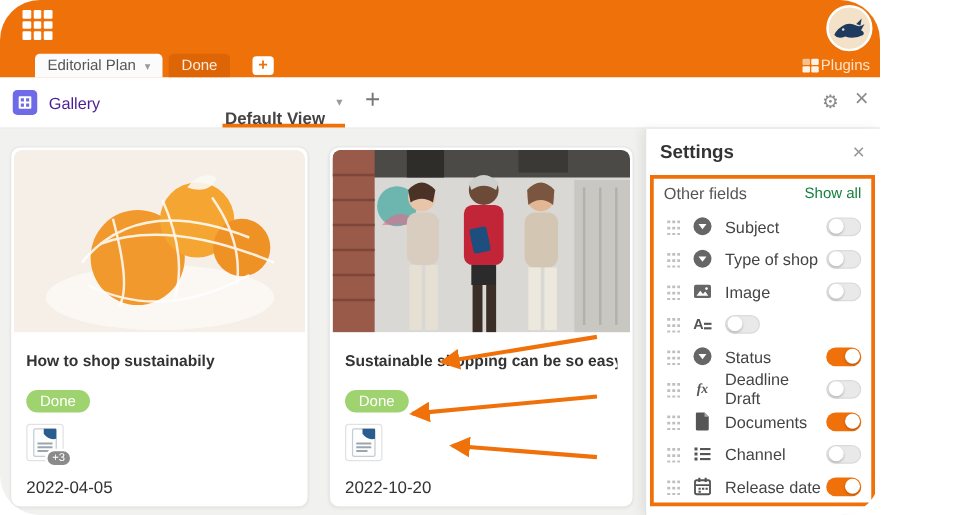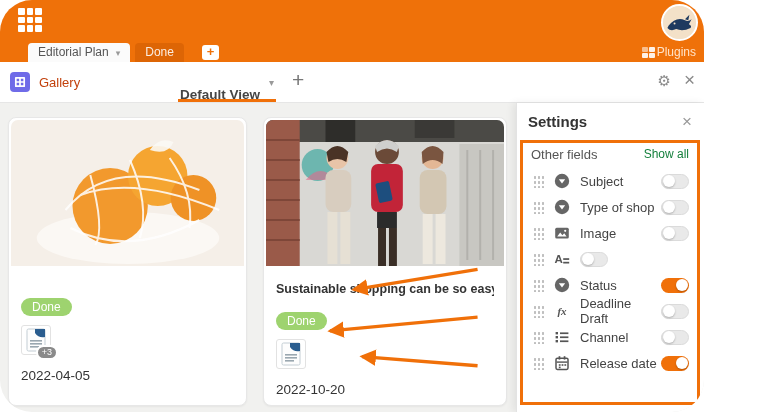--- a/index.html
+++ b/index.html
@@ -23,21 +23,21 @@
            color:#EF7109;font-size:13px;line-height:14px;text-align:center;font-weight:bold;}
   .plugins{position:absolute;right:8px;bottom:3px;display:flex;align-items:center;gap:2px;
            color:#FFE3C8;font-size:12px;}
   .plugins-icon{display:grid;grid-template-columns:6px 6px;grid-template-rows:5px 5px;gap:1px;}
   .plugins-icon i{background:rgba(255,255,255,.9);border-radius:1px;}
   .plugins-icon i:first-child{background:rgba(255,255,255,.55);}
   
   .toolbar{position:absolute;top:62px;left:0;right:0;height:41px;background:#fff;
            border-bottom:1px solid #E6E6E6;box-sizing:border-box;}
   .gallery-group{position:absolute;left:10px;top:0;height:40px;display:flex;align-items:center;gap:9px;}
-  .gallery-label{font-size:13px;color:#c2410c;}
+  .gallery-label{font-size:13px;color:#4c1d95;}
   .view-tab{position:absolute;left:178px;top:0;height:40px;display:flex;align-items:center;gap:9px;
             border-bottom:3px solid #F07009;box-sizing:border-box;padding:3px 2px 0 2px;}
   .view-name{font-size:13.5px;font-weight:600;color:#454545;margin-top:24px;}
   .view-caret{font-size:10px;color:#9a9a9a;}
   .view-add{position:absolute;left:292px;top:6px;font-size:21px;font-weight:300;color:#777;}
   .tool-gear{position:absolute;right:33px;top:10px;font-size:15px;color:#8a8a8a;}
   .tool-close{position:absolute;right:9px;top:7px;font-size:19px;color:#8a8a8a;}
   
   .content{position:absolute;top:103px;left:0;right:0;bottom:0;background:#F1F1EF;}
   .card{position:absolute;top:14px;height:289px;background:#fff;border:1px solid #E7E7E7;
@@ -164,20 +164,21 @@
             <path d="M60 108 q60 30 130 -8"></path>
             <path d="M80 55 q15 55 5 70"></path>
             <path d="M120 40 q20 45 10 78"></path>
             <path d="M160 38 q25 35 20 70"></path>
             <path d="M70 75 q55 -20 140 15"></path>
           </g>
           <path d="M140 30 q10 -14 24 -8 q-6 14 -24 8" fill="#FBF8F4" opacity="0.9"></path>
         </svg>
       </div>
       <div class="card-body">
+        <div class="card-title">How to shop sustainabily</div>
         <span class="badge">Done</span>
         <div class="doc-row">
           <div class="doc-box">
             <svg width="20" height="24" viewBox="0 0 20 24">
               <rect x="1" y="1" width="18" height="22" rx="1.5" fill="#FDFDFD" stroke="#C3CDD4" stroke-width="1"></rect>
               <path d="M9 1 L19 1 L19 9 Q13 10.5 9 5 Z" fill="#2A5D8F"></path>
               <rect x="4" y="12" width="12" height="1.6" fill="#9AA7B0"></rect>
               <rect x="4" y="15" width="12" height="1.6" fill="#9AA7B0"></rect>
               <rect x="4" y="18" width="9" height="1.6" fill="#9AA7B0"></rect>
             </svg>
@@ -328,20 +329,33 @@
               </span>
               <span class="flabel">Deadline Draft</span>
               <span class="toggle off">
                 <i></i>
               </span>
             </div>
             <div class="field-row">
               <span class="handle"></span>
               <span class="ficon">
                 <svg width="16" height="16" viewBox="0 0 16 16">
+                  <path d="M3.6 1 h6 l3.4 3.4 v10 a0.9 0.9 0 0 1 -0.9 0.9 H3.6 a0.9 0.9 0 0 1 -0.9 -0.9 V1.9 a0.9 0.9 0 0 1 0.9 -0.9 Z" fill="#555"></path>
+                  <path d="M9.6 1 l3.4 3.4 h-3.4 Z" fill="#aaa"></path>
+                </svg>
+              </span>
+              <span class="flabel">Documents</span>
+              <span class="toggle on">
+                <i></i>
+              </span>
+            </div>
+            <div class="field-row">
+              <span class="handle"></span>
+              <span class="ficon">
+                <svg width="16" height="16" viewBox="0 0 16 16">
                   <g fill="#555">
                     <rect x="1.6" y="3" width="2.4" height="2.4"></rect>
                     <rect x="6" y="3.4" width="8.4" height="1.7"></rect>
                     <rect x="1.6" y="7" width="2.4" height="2.4"></rect>
                     <rect x="6" y="7.4" width="8.4" height="1.7"></rect>
                     <rect x="1.6" y="11" width="2.4" height="2.4"></rect>
                     <rect x="6" y="11.4" width="8.4" height="1.7"></rect>
                   </g>
                 </svg>
               </span>

